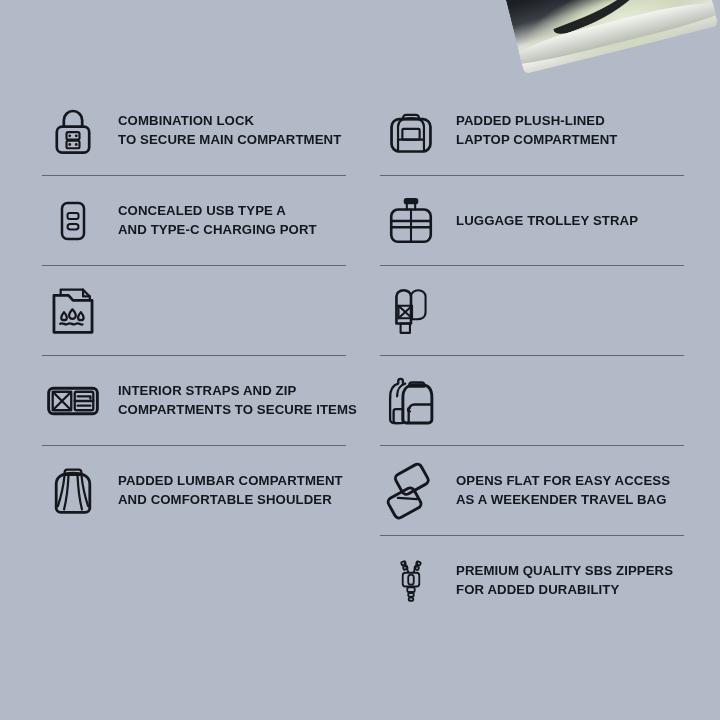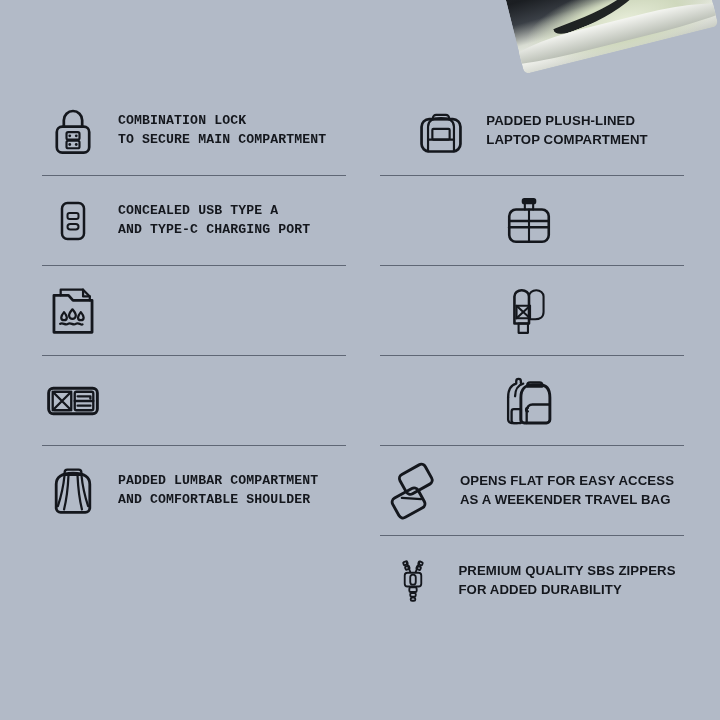--- a/index.html
+++ b/index.html
@@ -57,22 +57,22 @@
   }
   .col{display:flex;flex-direction:column;}
   .feature{
     position:relative;
     height:90px;
     display:flex;
     align-items:center;
     gap:14px;
     padding-right:10px;
   }
-  .col-left .feature{padding-left:4px;font-family:Liberation Mono, monospace;}
-  .col-right .feature{padding-left:12px;justify-content:center;}
+  .col-left .feature{padding-left:4px;}
+  .col-right .feature{padding-left:12px;}
   .feature .divider{
     position:absolute;
     left:4px;right:22px;bottom:0;
     height:1px;
     background:#4a5260;
     opacity:.8;
   }
   .col-right .feature .divider{left:12px;right:4px;}
   .feature:last-child .divider{display:none;}
 
@@ -168,20 +168,22 @@
           <svg viewBox="0 0 100 100" width="58" height="58">
             <rect class="ico" x="8" y="28" width="84" height="44" rx="8"></rect>
             <rect class="ico ico-thin" x="15" y="34" width="32" height="32" rx="3"></rect>
             <path class="ico ico-thin" d="M15 34 L47 66 M47 34 L15 66"></path>
             <rect class="ico ico-thin" x="53" y="34" width="32" height="32" rx="3"></rect>
             <path class="ico ico-thin" d="M53 50 H85"></path>
             <path class="ico ico-thin" d="M58 42 H80 M80 42 V46"></path>
             <path class="ico ico-thin" d="M58 58 H80"></path>
           </svg>
         </span>
+        <span class="label">INTERIOR STRAPS AND ZIP
+COMPARTMENTS TO SECURE ITEMS</span>
         <span class="divider"></span>
       </div>
 
       <div class="feature">
         <span class="icon-wrap">
           <svg viewBox="0 0 100 100" width="56" height="56">
             <path class="ico" d="M20 38 c0 -12 9 -20 30 -20 s30 8 30 20 v42 a8 8 0 0 1 -8 8 H28 a8 8 0 0 1 -8 -8 Z"></path>
             <path class="ico ico-thin" d="M40 12 h20 a5 5 0 0 1 5 5 v4 H35 v-4 a5 5 0 0 1 5 -5 Z"></path>
             <path class="ico ico-thin" d="M35 21 c-2 20 -6 38 -12 56"></path>
             <path class="ico ico-thin" d="M65 21 c2 20 6 38 12 56"></path>
@@ -217,20 +219,21 @@
         <span class="icon-wrap">
           <svg viewBox="0 0 100 100" width="52" height="52">
             <rect class="ico ico-fill" x="36" y="6" width="28" height="12" rx="5"></rect>
             <path class="ico ico-thin" d="M42 18 v10 M58 18 v10"></path>
             <rect class="ico" x="12" y="28" width="76" height="62" rx="13"></rect>
             <path class="ico" d="M12 50 H88"></path>
             <path class="ico" d="M12 62 H88"></path>
             <path class="ico ico-thin" d="M50 28 V90"></path>
           </svg>
         </span>
+        <span class="label">LUGGAGE TROLLEY STRAP</span>
         <span class="divider"></span>
       </div>
 
       <div class="feature">
         <span class="icon-wrap">
           <svg viewBox="0 0 100 100" width="52" height="52">
             <path class="ico" d="M22 22 a14 12 0 0 1 28 0 v52 H22 Z"></path>
             <path class="ico ico-thin" d="M50 22 a14 12 0 0 1 28 0 v30 c0 10 -8 14 -16 14 H50"></path>
             <rect class="ico ico-thin" x="26" y="40" width="26" height="24"></rect>
             <path class="ico ico-thin" d="M26 40 L52 64 M52 40 L26 64"></path>

